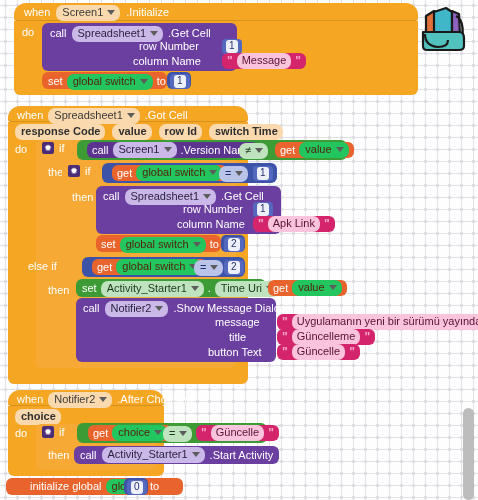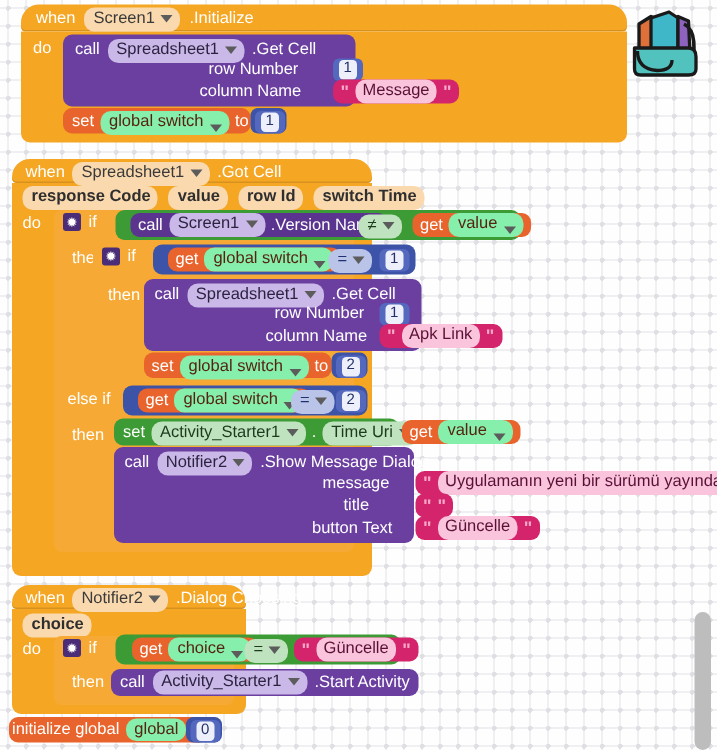--- a/index.html
+++ b/index.html
@@ -48,21 +48,21 @@
 
   
   .field{
     display:inline-flex; align-items:center; gap:3px;
     border-radius:7px; padding:1px 5px 2px 6px;
     color:#2f2f2f; white-space:nowrap; line-height:1.15;
     font-size:11px;
   }
   .field.f-or{ background:#FAD9AE; color:#3a3a3a; }
   .field.f-pu{ background:#C9B8E8; color:#2c2340; }
-  .field.f-re{ background:#86efac; color:#55230f;align-items:flex-end; }
+  .field.f-re{ background:#22c55e; color:#55230f; }
   .field.f-gr{ background:#BFE3BE; color:#1d3a1c; }
   .field.f-plain{ background:#FAD9AE;font-weight:bold; }
   .caret{
     width:0;height:0;border-left:4px solid transparent;
     border-right:4px solid transparent;border-top:5px solid #5c5c5c;
     margin-left:1px;
   }
 
   
   .purple{ background:#6B3FA0; }
@@ -281,21 +281,21 @@
       <span>global switch</span>
       <i class="caret"></i>
     </span>
     <span class="lbl">to</span>
   </div>
   <div class="blk blue rounded" style="left:221px;top:235px;width:24px;height:17px;"></div>
   <div class="blk numpill" style="left:224px;top:237px;">
     <span>2</span>
   </div>
 
-  <div class="blk lbl" style="left:45px;top:261px;">else if</div>
+  <div class="blk lbl" style="left:28px;top:261px;">else if</div>
   <div class="blk blue r6" style="left:82px;top:257px;width:163px;height:20px;"></div>
   <div class="blk red r6 row" style="left:92px;top:259px;height:16px;padding:0 5px;gap:4px;">
     <span class="lbl">get</span>
     <span class="field f-re">
       <span>global switch</span>
       <i class="caret"></i>
     </span>
   </div>
   <div class="blk field" style="left:194px;top:260px;background:#B9C4E8;color:#22306e;">
     <span>=</span>
@@ -342,20 +342,21 @@
   <div class="blk lbl" style="left:215px;top:317px;">message</div>
   <div class="blk pink r6 row" style="left:277px;top:314px;height:16px;padding:0 5px;gap:4px;">
     <span class="quote">"</span>
     <span class="txtpill">Uygulamanın yeni bir sürümü yayında.</span>
 
   </div>
 
   <div class="blk lbl" style="left:229px;top:332px;">title</div>
   <div class="blk pink r6 row" style="left:277px;top:329px;height:16px;padding:0 5px;gap:4px;">
     <span class="quote">"</span>
+    <span class="txtpill">Güncelleme</span>
     <span class="quote">"</span>
   </div>
 
   <div class="blk lbl" style="left:208px;top:347px;">button Text</div>
   <div class="blk pink r6 row" style="left:277px;top:344px;height:16px;padding:0 5px;gap:4px;">
     <span class="quote">"</span>
     <span class="txtpill">Güncelle</span>
     <span class="quote">"</span>
   </div>
 </div>
@@ -363,21 +364,21 @@
 <div class="layer">
   <div class="blk cap" style="left:8px;top:390px;width:156px;height:16px;"></div>
   <div class="blk orange" style="left:8px;top:406px;width:156px;height:70px;border-radius:0 0 6px 6px;"></div>
 
   <div class="blk row" style="left:17px;top:392px;gap:5px;">
     <span class="lbl">when</span>
     <span class="field f-or">
       <span>Notifier2</span>
       <i class="caret"></i>
     </span>
-    <span class="lbl">.Dialog Choosing</span>
+    <span class="lbl">.After Choosing</span>
   </div>
 
   <div class="blk row" style="left:15px;top:409px;">
     <span class="field f-plain">choice</span>
   </div>
 
   <div class="blk lbl" style="left:15px;top:428px;">do</div>
 
   <div class="blk orangeC" style="left:36px;top:424px;width:120px;height:46px;border-radius:5px;"></div>
   <div class="blk row" style="left:42px;top:426px;gap:5px;">
@@ -409,21 +410,21 @@
     <span class="lbl">call</span>
     <span class="field f-pu">
       <span>Activity_Starter1</span>
       <i class="caret"></i>
     </span>
     <span class="lbl">.Start Activity</span>
   </div>
 </div>
 
 <div class="layer">
-  <div class="blk red r6 row" style="left:6px;top:478px;height:17px;padding:0 2px;gap:4px;">
+  <div class="blk red r6 row" style="left:6px;top:478px;height:17px;padding:0 24px;gap:4px;">
     <span class="lbl">initialize global</span>
     <span class="field f-re">
       <span>global</span>
     </span>
     <span class="lbl">to</span>
   </div>
   <div class="blk blue rounded" style="left:124px;top:478px;width:24px;height:17px;"></div>
   <div class="blk numpill" style="left:127px;top:480px;">
     <span>0</span>
   </div>

